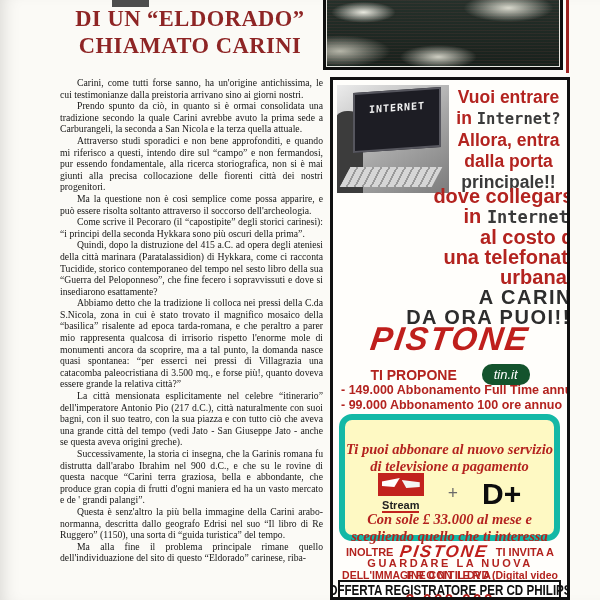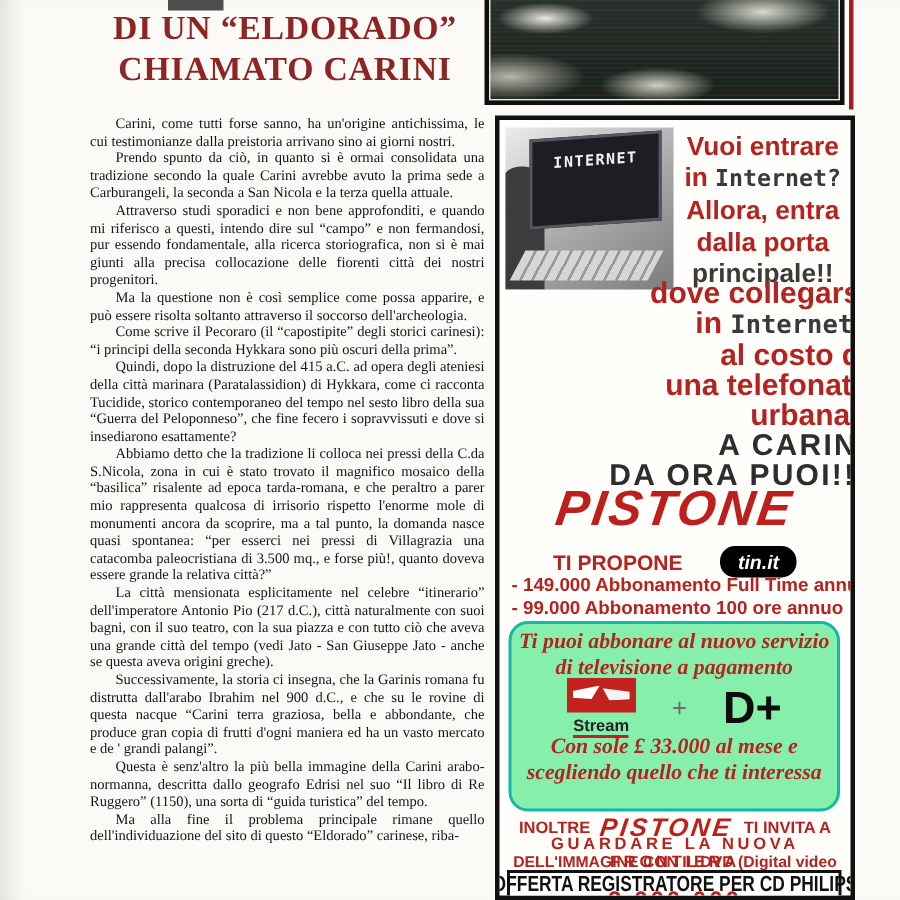--- a/index.html
+++ b/index.html
@@ -41,26 +41,26 @@
   .blacktxt{color:#3a3a3a;}
   .mono{font-family:"DejaVu Sans Mono",monospace;}
   .q{position:absolute;left:0;top:106px;width:100%;text-align:right;color:#b3231f;
      font-weight:700;font-size:20px;line-height:20px;margin-left:12px;}
   .q .dark{color:#2d2d2d;letter-spacing:1.5px;}
   .pistone{color:#bf1f1c;font-style:italic;font-weight:900;letter-spacing:2px;transform:skewX(-8deg);}
   .pistone-main{position:absolute;left:0;top:240px;width:100%;text-align:center;font-size:33px;}
   .propone{position:absolute;left:0;top:284px;width:100%;display:flex;align-items:center;
            justify-content:center;gap:25px;}
   .ti-propone{color:#b3231f;font-weight:900;font-size:14px;}
-  .tinit{background:#000000;color:#fff;border-radius:10px;padding:3px 12px;font-style:italic;
-         font-weight:bold;font-size:13px;}
+  .tinit{background:#14532d;color:#fff;border-radius:10px;padding:3px 12px;font-style:italic;
+         font-weight:normal;font-size:13px;}
   .offer{position:absolute;left:8px;color:#b3231f;font-weight:900;font-size:12.5px;white-space:nowrap;}
-  .tv{position:absolute;left:6px;top:334px;width:221px;height:127px;background:#86efac;
-      border:2px solid #14b8a6;border-radius:13px;box-sizing:border-box;text-align:center;
-      padding-top:4px;color:#b4231f;font-weight:bold;font-style:italic;font-size:14.5px;
+  .tv{position:absolute;left:6px;top:334px;width:221px;height:127px;background:#fef9c3;
+      border:6px solid #14b8a6;border-radius:13px;box-sizing:border-box;text-align:center;
+      padding-top:21px;color:#b4231f;font-weight:bold;font-style:italic;font-size:14.5px;
       line-height:17px;font-family:"Liberation Serif",serif;}
   .tv-logos{display:flex;justify-content:center;align-items:center;gap:24px;height:36px;font-style:normal;}
   .stream-img{width:46px;height:23px;background:#c2221e;position:relative;overflow:hidden;margin:0 auto;}
   .stream-img::before{content:"";position:absolute;left:4px;top:5px;width:18px;height:9px;
       background:#fff;clip-path:polygon(0 40%,100% 0,70% 100%,0 90%);}
   .stream-img::after{content:"";position:absolute;right:4px;top:6px;width:18px;height:9px;
       background:#f4f4f4;clip-path:polygon(0 10%,100% 35%,100% 90%,25% 100%);}
   .stream-label{font-size:11px;line-height:12px;color:#222;font-weight:bold;
       font-family:"Liberation Sans",sans-serif;border-bottom:2px solid #c2221e;display:inline-block;}
   .plus{color:#6b6b6b;font-size:18px;font-weight:bold;}

